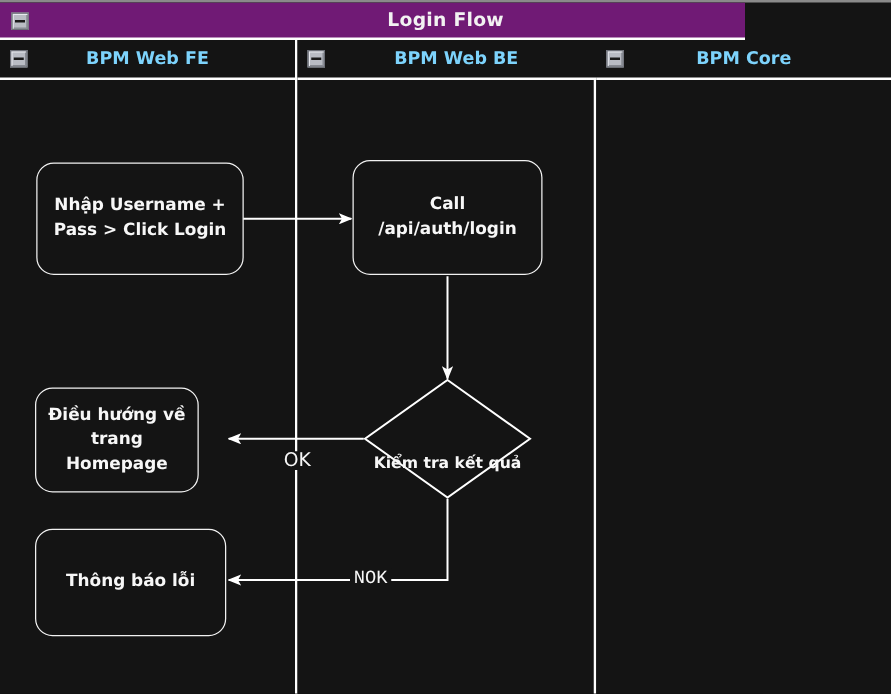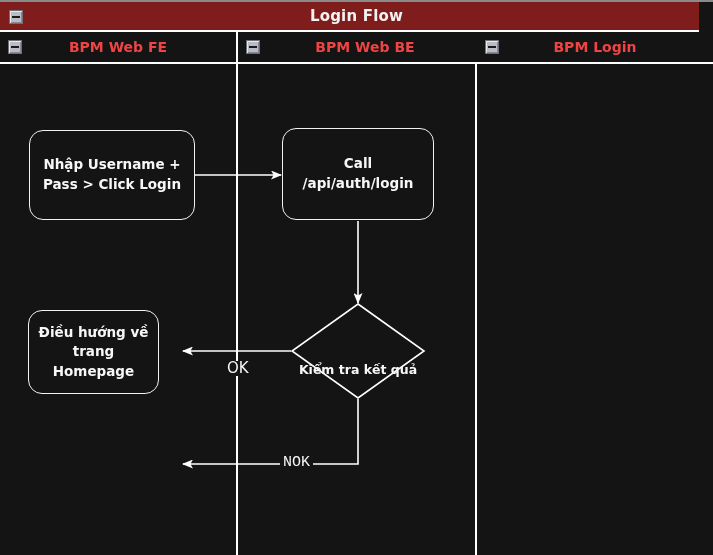--- a/index.html
+++ b/index.html
@@ -18,23 +18,23 @@
     overflow: hidden;
     border-top: 2px solid #8a8a8a;
     box-sizing: border-box;
   }
 
   
   #title-bar {
     position: absolute;
     left: 0;
     top: 0;
-    width: 699px;
+    width: 596px;
     height: 30px;
-    background: #7f1d1d;
+    background: #701a75;
     border-bottom: 2px solid #ffffff;
     box-sizing: border-box;
   }
   #title-bar .title-text {
     position: absolute;
     left: 0;
     top: 0;
     width: 713px;
     line-height: 28px;
     text-align: center;
@@ -75,21 +75,21 @@
     border-bottom: 2px solid #ffffff;
     box-sizing: border-box;
   }
   .lane-header .lane-title {
     position: absolute;
     left: 0;
     top: 0;
     width: 100%;
     line-height: 30px;
     text-align: center;
-    color: #ef4444;
+    color: #7dd3fc;
     font-size: 14px;
     font-weight: bold;
   }
   .lane-header .collapse-icon { left: 8px; top: 8px; }
 
   #lane-header-fe   { left: 0px;   width: 238px; }
   #lane-header-be   { left: 238px; width: 256px; }
   #lane-header-core { left: 477px; width: 236px; border-right: none; }
 
   
@@ -177,21 +177,21 @@
     <div class="lane-title">BPM Web FE</div>
   </div>
 
   <div class="lane-header" id="lane-header-be">
     <div class="collapse-icon"></div>
     <div class="lane-title">BPM Web BE</div>
   </div>
 
   <div class="lane-header" id="lane-header-core">
     <div class="collapse-icon"></div>
-    <div class="lane-title">BPM Login</div>
+    <div class="lane-title">BPM Core</div>
   </div>
 
   <div class="lane-body" id="lane-body-fe"></div>
   <div class="lane-body" id="lane-body-be"></div>
   <div class="lane-body" id="lane-body-core"></div>
 
   <svg id="flow-svg" viewBox="0 0 713 555">
     <defs>
       <marker id="arrowhead" markerWidth="11" markerHeight="9" refX="10" refY="4.5" orient="auto" markerUnits="userSpaceOnUse">
         <path d="M0,0 L11,4.5 L0,9 L2.6,4.5 Z" fill="#ffffff"></path>
@@ -216,17 +216,20 @@
   <div class="node" id="node-call-api">
     <span>Call /api/auth/login</span>
   </div>
 
   <div class="diamond-label">Kiểm tra kết quả</div>
 
   <div class="node" id="node-homepage">
     <span>Điều hướng về trang Homepage</span>
   </div>
 
+  <div class="node" id="node-error">
+    <span>Thông báo lỗi</span>
+  </div>
 
   <div class="edge-label" id="label-ok">OK</div>
   <div class="edge-label" id="label-nok">NOK</div>
 
 </div>
 
 </body></html>

